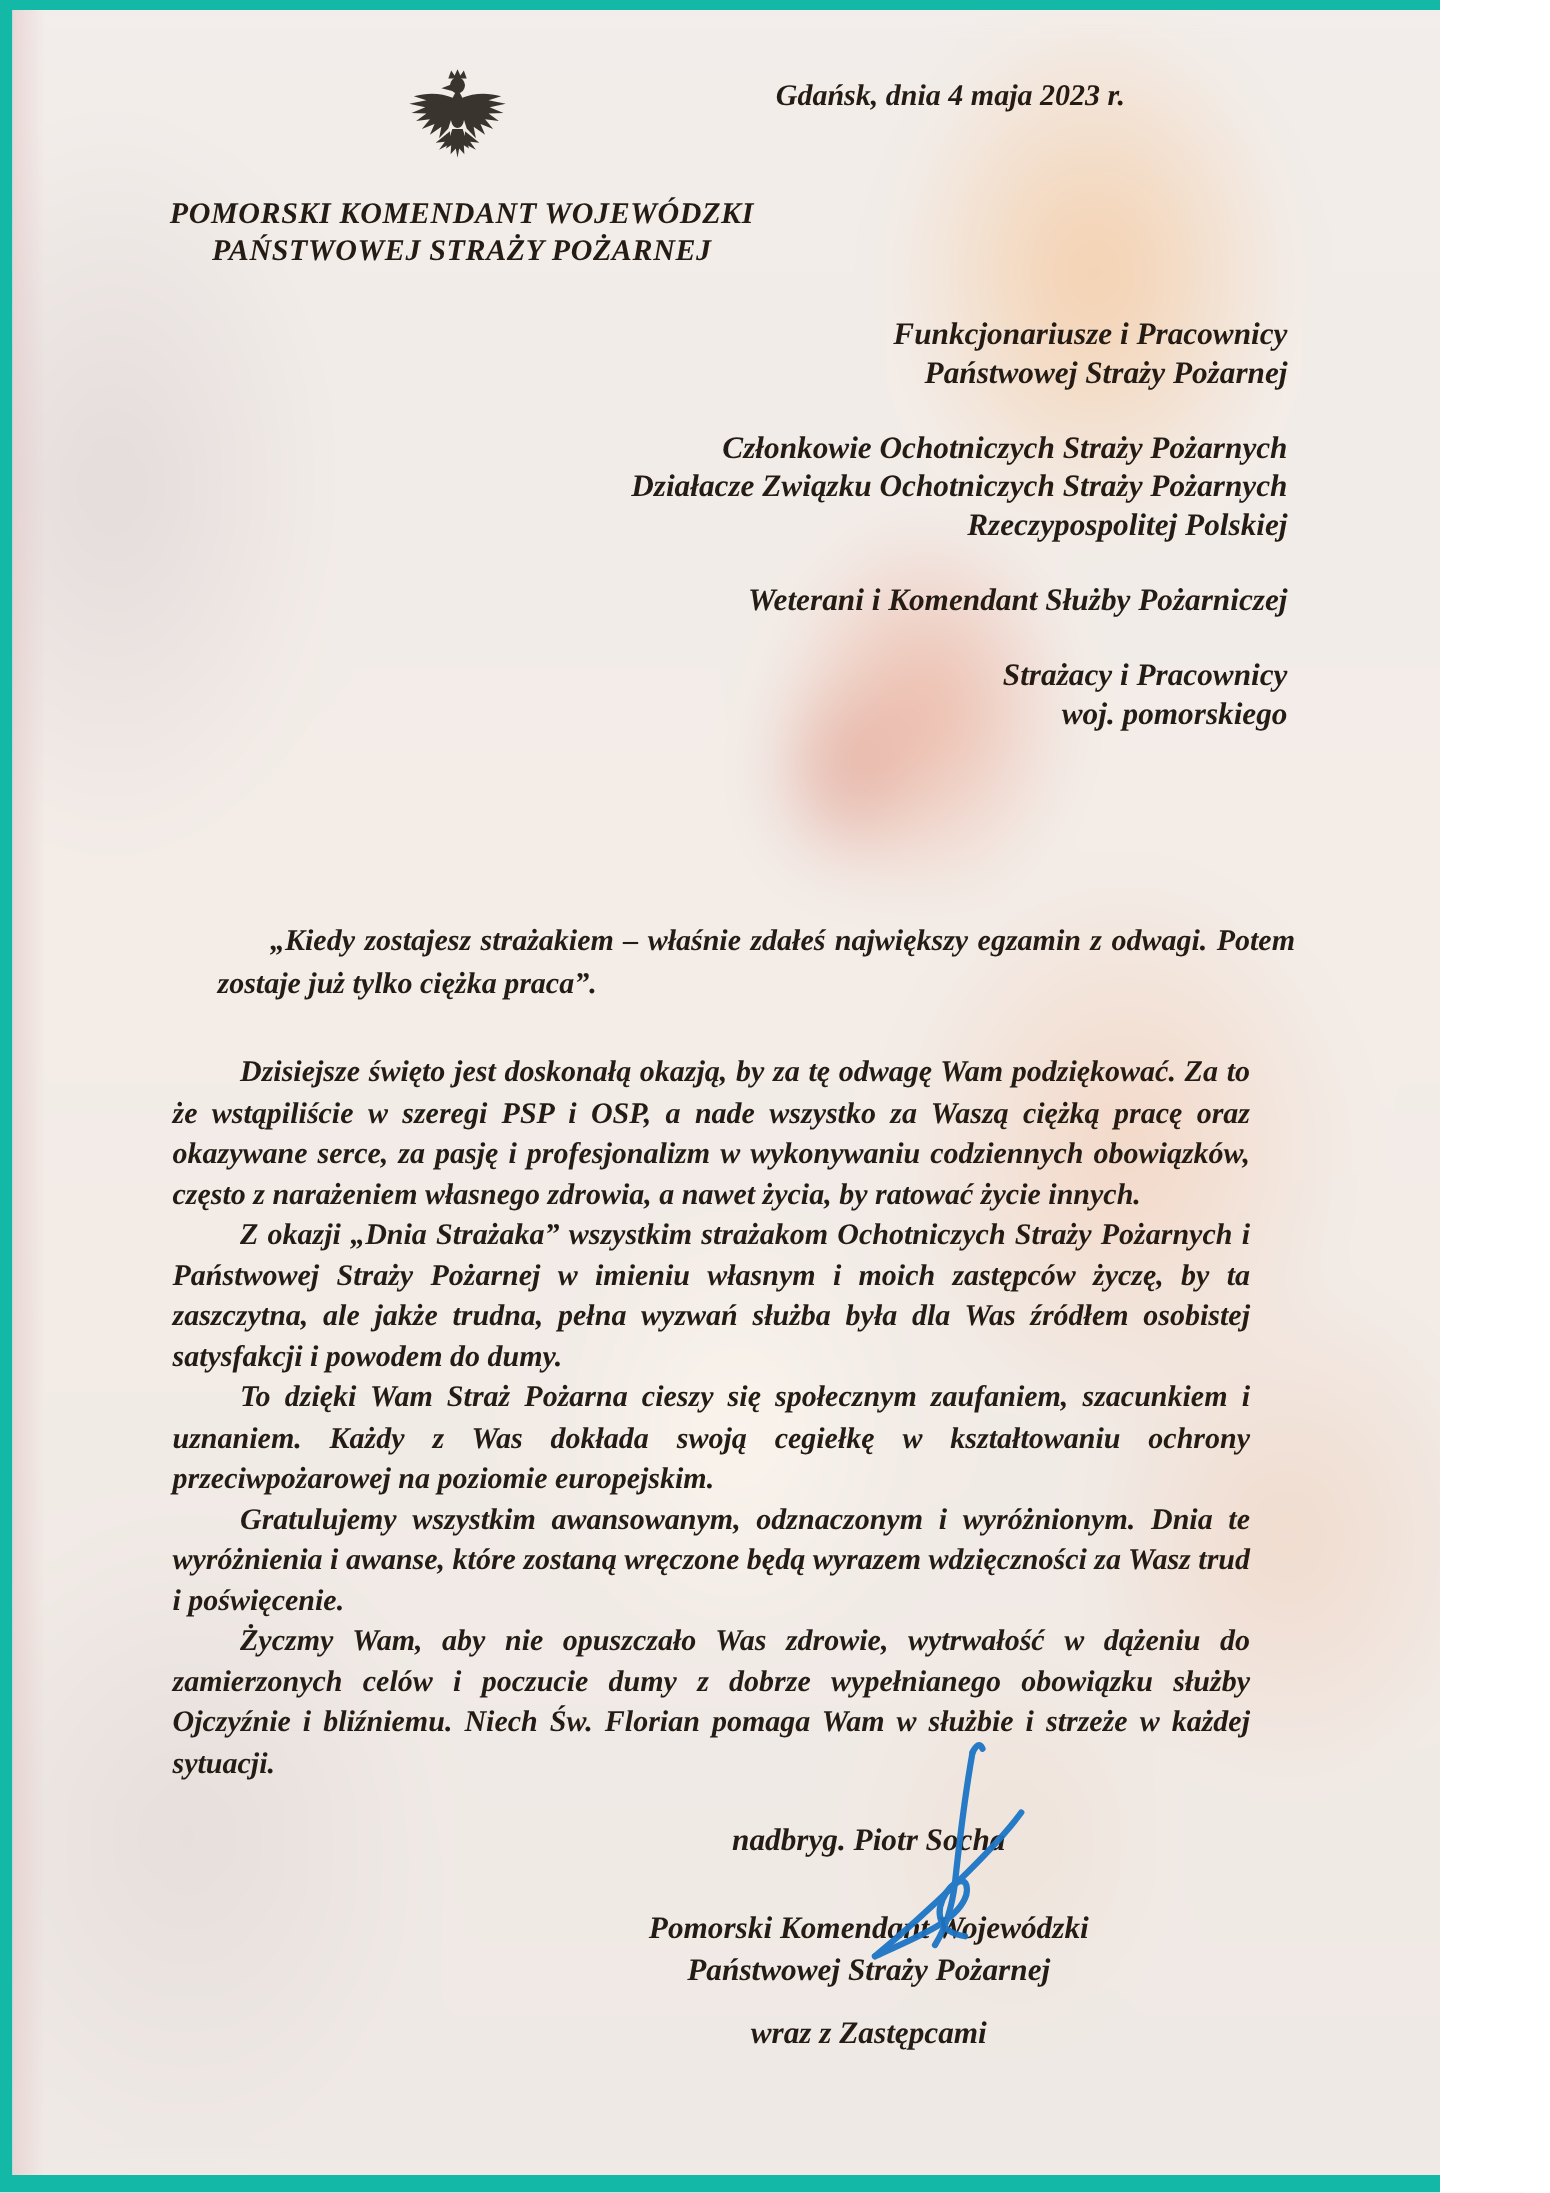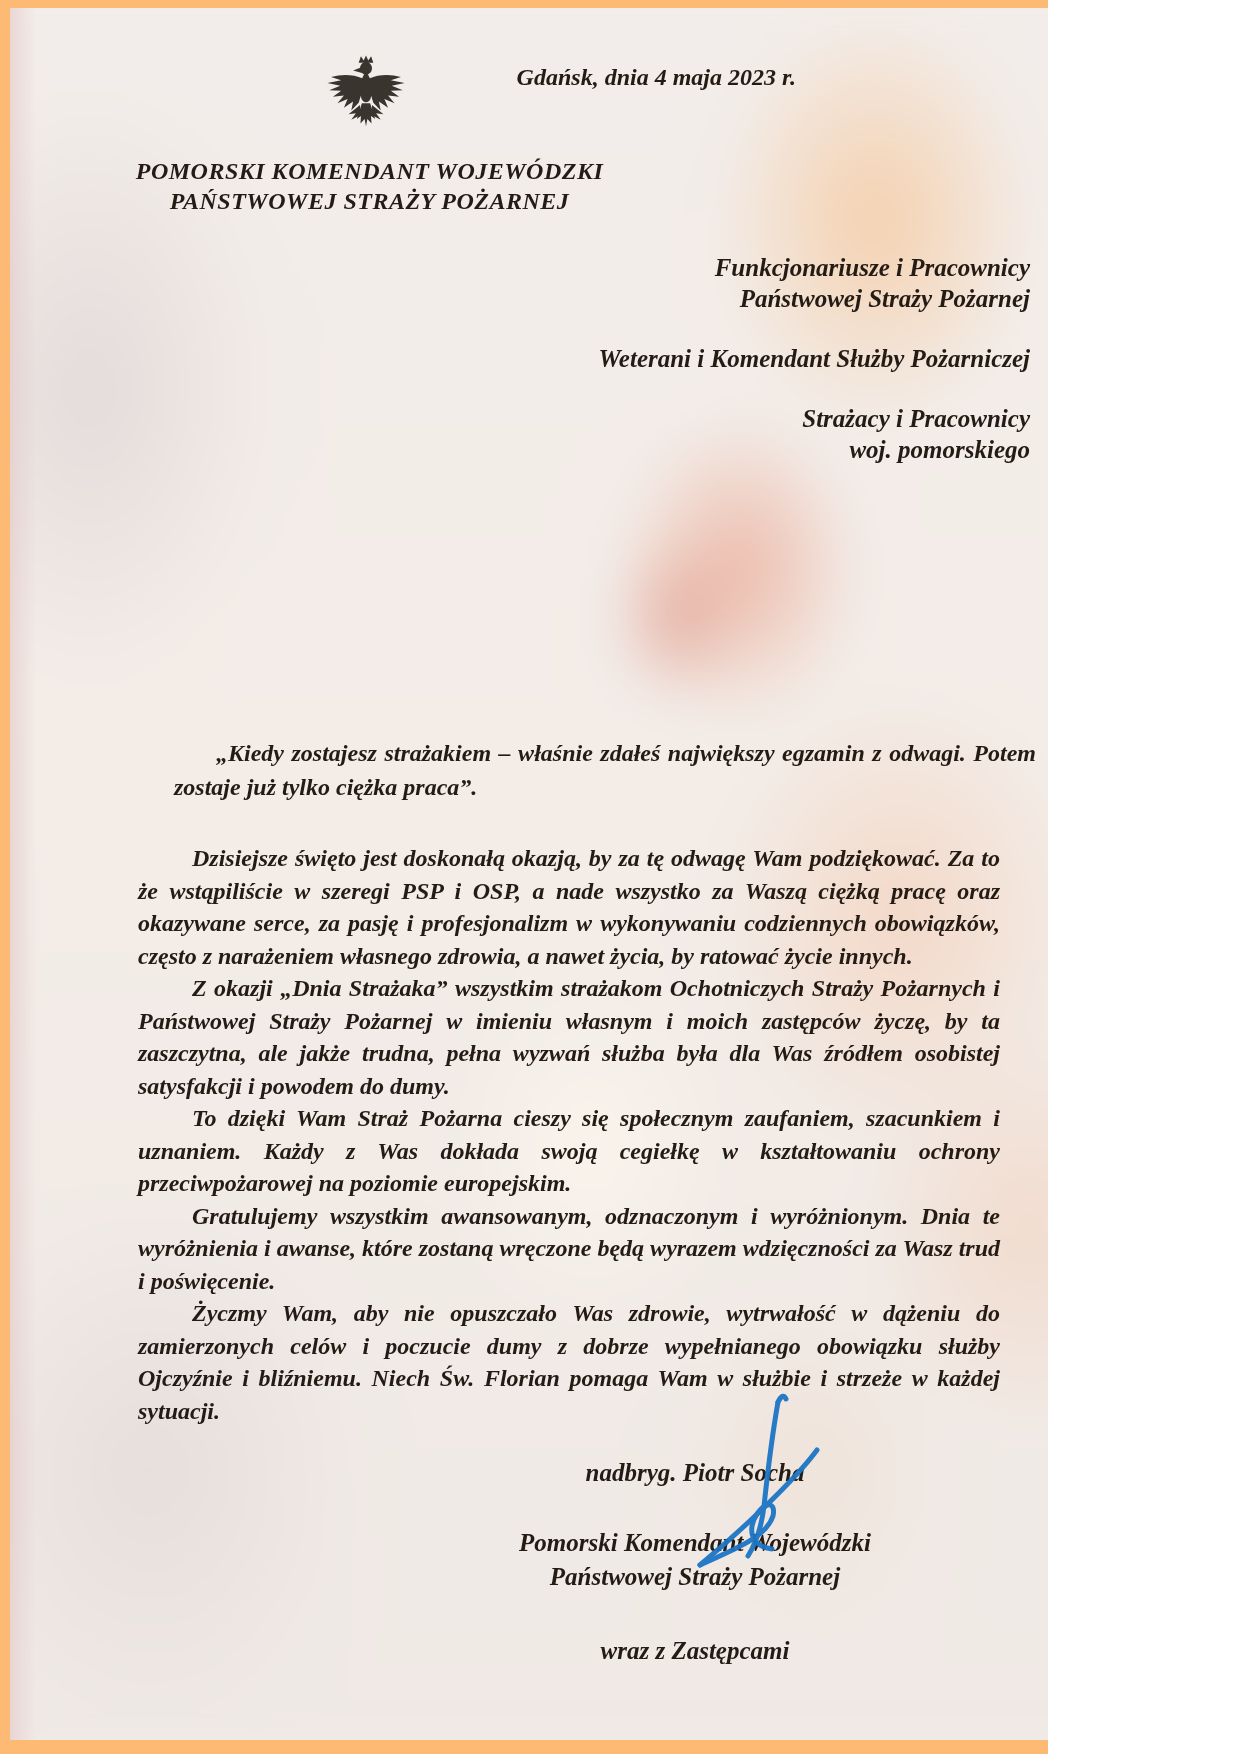--- a/index.html
+++ b/index.html
@@ -1,21 +1,21 @@
 <!DOCTYPE html>
 <html lang="pl"><head>
 <meta charset="utf-8">
 <style>
   html, body {
     margin: 0; padding: 0; background: #ffffff;
   }
   .page {
     position: relative;
-    width: 1048px; height: 1754px;
-    background: #fdba74;
+    width: 1152px; height: 1754px;
+    background: #14b8a6;
     overflow: hidden;
     font-family: "Liberation Serif", serif;
     color: #241b14;
   }
   
   .scan {
     position: absolute;
     left: 10px; top: 8px; width: 1218px; height: 1732px;
     background: #f1ecea;
     overflow: hidden;
@@ -74,21 +74,21 @@
     font-size: 24px; line-height: 32.5px;
     text-align: justify;
   }
   .body-text p { margin: 0; text-indent: 54px; font-style: italic; }
 
   .sig-block {
     position: absolute; left: 400px; top: 1456px; width: 590px;
     text-align: center; font-size: 25px; line-height: 34px;
   }
   .sig-name    { margin-bottom: 36px; }
-  .sig-closing { margin-top: 40px; text-align: center; }
+  .sig-closing { margin-top: 16px; text-align: center; }
 
   .signature-svg {
     position: absolute; left: 620px; top: 1388px;
     width: 240px; height: 200px; z-index: 6;
   }
 </style>
 </head>
 <body>
 
 <div class="page">
@@ -117,20 +117,25 @@
     <div>POMORSKI KOMENDANT WOJEWÓDZKI</div>
     <div>PAŃSTWOWEJ STRAŻY POŻARNEJ</div>
   </div>
 
   <div class="addressees ink">
     <div class="addr-group">
       <div class="addr-line">Funkcjonariusze i Pracownicy</div>
       <div class="addr-line">Państwowej Straży Pożarnej</div>
     </div>
     <div class="addr-group">
+      <div class="addr-line">Członkowie Ochotniczych Straży Pożarnych</div>
+      <div class="addr-line">Działacze Związku Ochotniczych Straży Pożarnych</div>
+      <div class="addr-line">Rzeczypospolitej Polskiej</div>
+    </div>
+    <div class="addr-group">
       <div class="addr-line">Weterani i Komendant Służby Pożarniczej</div>
     </div>
     <div class="addr-group">
       <div class="addr-line">Strażacy i Pracownicy</div>
       <div class="addr-line">woj. pomorskiego</div>
     </div>
   </div>
 
   <div class="quote ink">
     <p>„Kiedy zostajesz strażakiem – właśnie zdałeś największy egzamin z odwagi. Potem zostaje już tylko ciężka praca”.</p>

